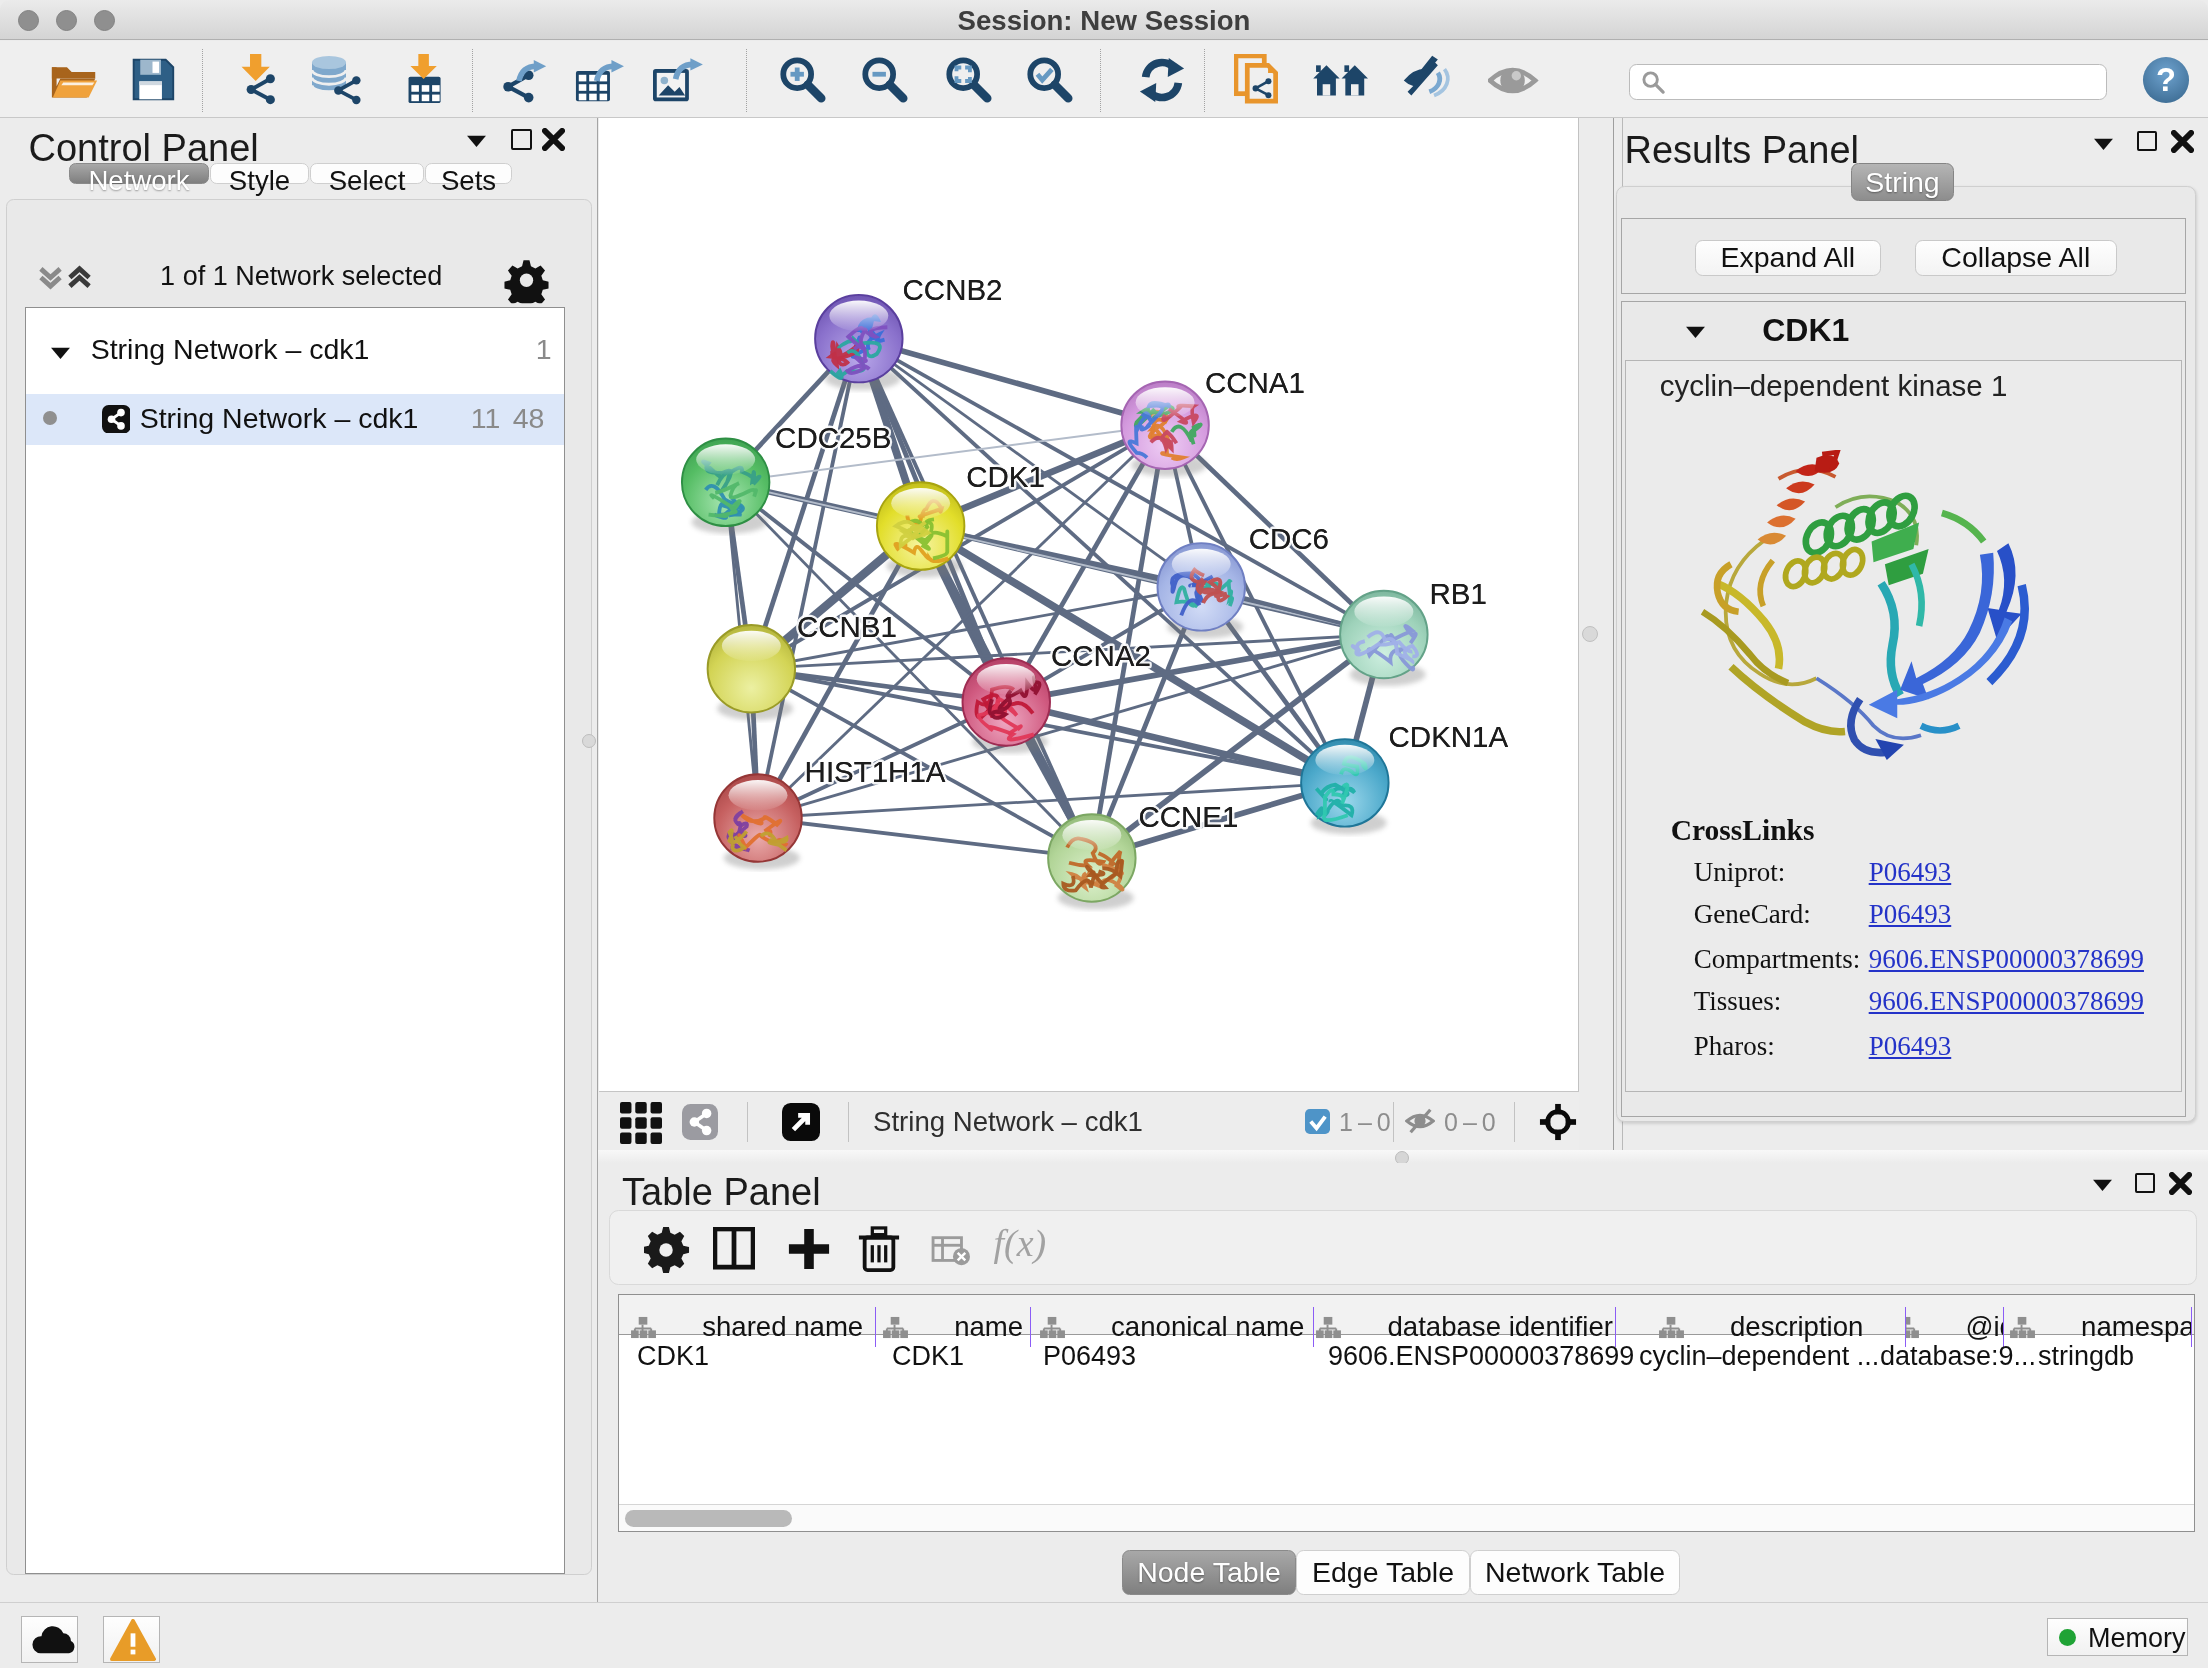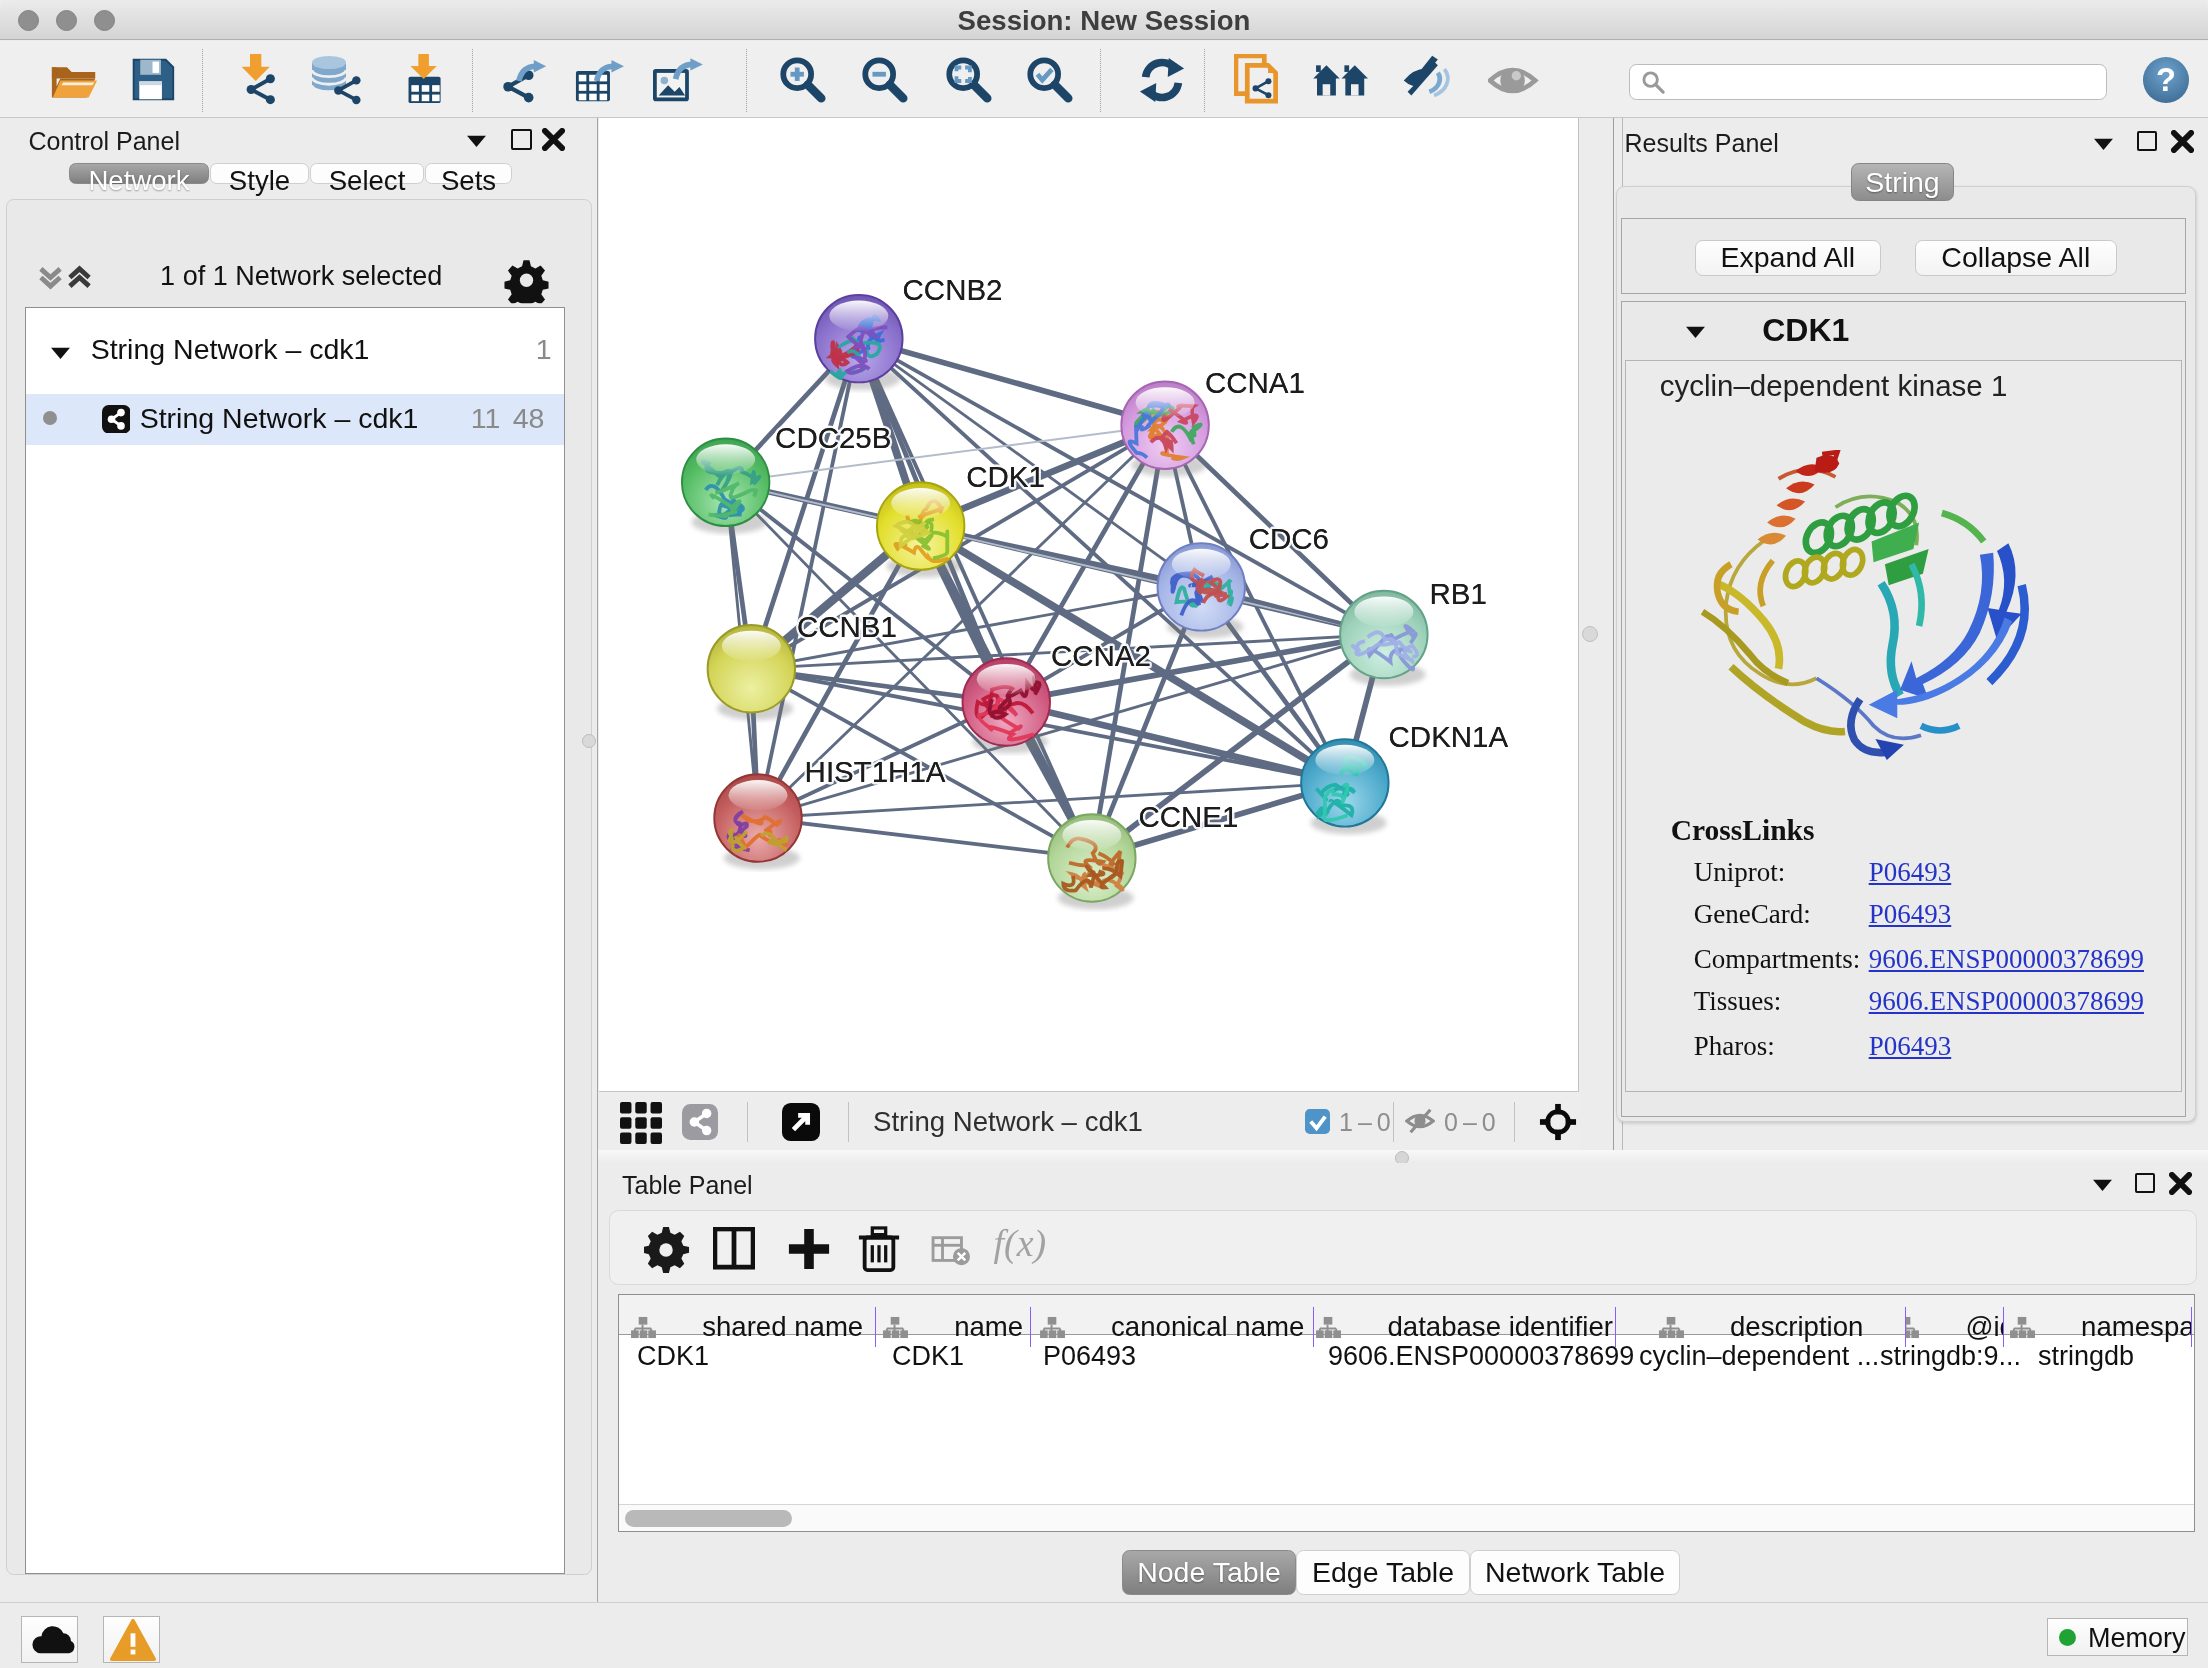--- a/index.html
+++ b/index.html
@@ -10,21 +10,21 @@
 .tl{position:absolute;top:9.5px;width:21px;height:21px;border-radius:50%;
  background:#8f8f8f;border:1px solid #828282;}
 .wtitle{position:absolute;top:4.8px;left:0;width:100%;text-align:center;
  font-size:27.6px;font-weight:bold;color:#3e3e3e;}
 .toolbar{position:absolute;left:0;top:41px;width:2208px;height:77px;
  background:#efefef;border-bottom:1px solid #c8c8c8;}
 .tdiv{position:absolute;top:7.6px;height:63px;width:0;border-left:1.9px dotted #a2a2a2;}
 .ticon{position:absolute;}
 .searchbox{position:absolute;left:1629px;top:23px;width:478px;height:36px;
  background:#fff;border:1.9px solid #bbb;border-radius:7.6px;}
-.panel-title{font-size:25px;color:#1b1b1b;}
+.panel-title{font-size:38px;color:#1b1b1b;}
 .ctrl{position:absolute;left:0;top:118px;width:598px;height:1484px;
  background:#ececec;border-right:1px solid #a5a5a5;}
 .tab{position:absolute;height:21px;border:1px solid #cfcfcf;background:#fdfdfd;
  border-radius:6.7px;color:#111;font-size:27.6px;text-align:center;line-height:34px;}
 .tab.sel{background:linear-gradient(#a8a8a8,#7f7f7f);color:#fff;border-color:#8a8a8a;
  text-shadow:0 1px 1.9px rgba(0,0,0,.35);}
 .ctrlbody{position:absolute;left:5.7px;top:81px;width:586px;height:1376px;
  background:#e9e9e9;border:1px solid #cfcfcf;border-radius:7.6px;}
 .listbox{position:absolute;left:18px;top:107px;width:540px;height:1267px;
  background:#fff;border:1.9px solid #8f8f8f;}
@@ -806,21 +806,21 @@
           </svg>
           <span style="white-space:nowrap">namespace</span>
         </div>
       </div>
       <div class="trow">
         <span class="abs" style="left:18px;top:4.8px;white-space:nowrap">CDK1</span>
         <span class="abs" style="left:273px;top:4.8px;white-space:nowrap">CDK1</span>
         <span class="abs" style="left:424px;top:4.8px;white-space:nowrap">P06493</span>
         <span class="abs" style="left:709px;top:4.8px;white-space:nowrap">9606.ENSP00000378699</span>
         <span class="abs" style="left:1020px;top:4.8px;white-space:nowrap">cyclin–dependent ...</span>
-        <span class="abs" style="left:1261px;top:4.8px;white-space:nowrap">stringdb:9...</span>
+        <span class="abs" style="left:1261px;top:4.8px;white-space:nowrap">database:9...</span>
         <span class="abs" style="left:1419px;top:4.8px;white-space:nowrap">stringdb</span>
       </div>
       <div class="tscroll">
         <div class="tthumb"></div>
       </div>
     </div>
     <div class="btab sel" style="left:524px;top:387px;width:174px">Node Table</div>
     <div class="btab" style="left:698px;top:387px;width:174px">Edge Table</div>
     <div class="btab" style="left:872px;top:387px;width:210px">Network Table</div>
   </div>

